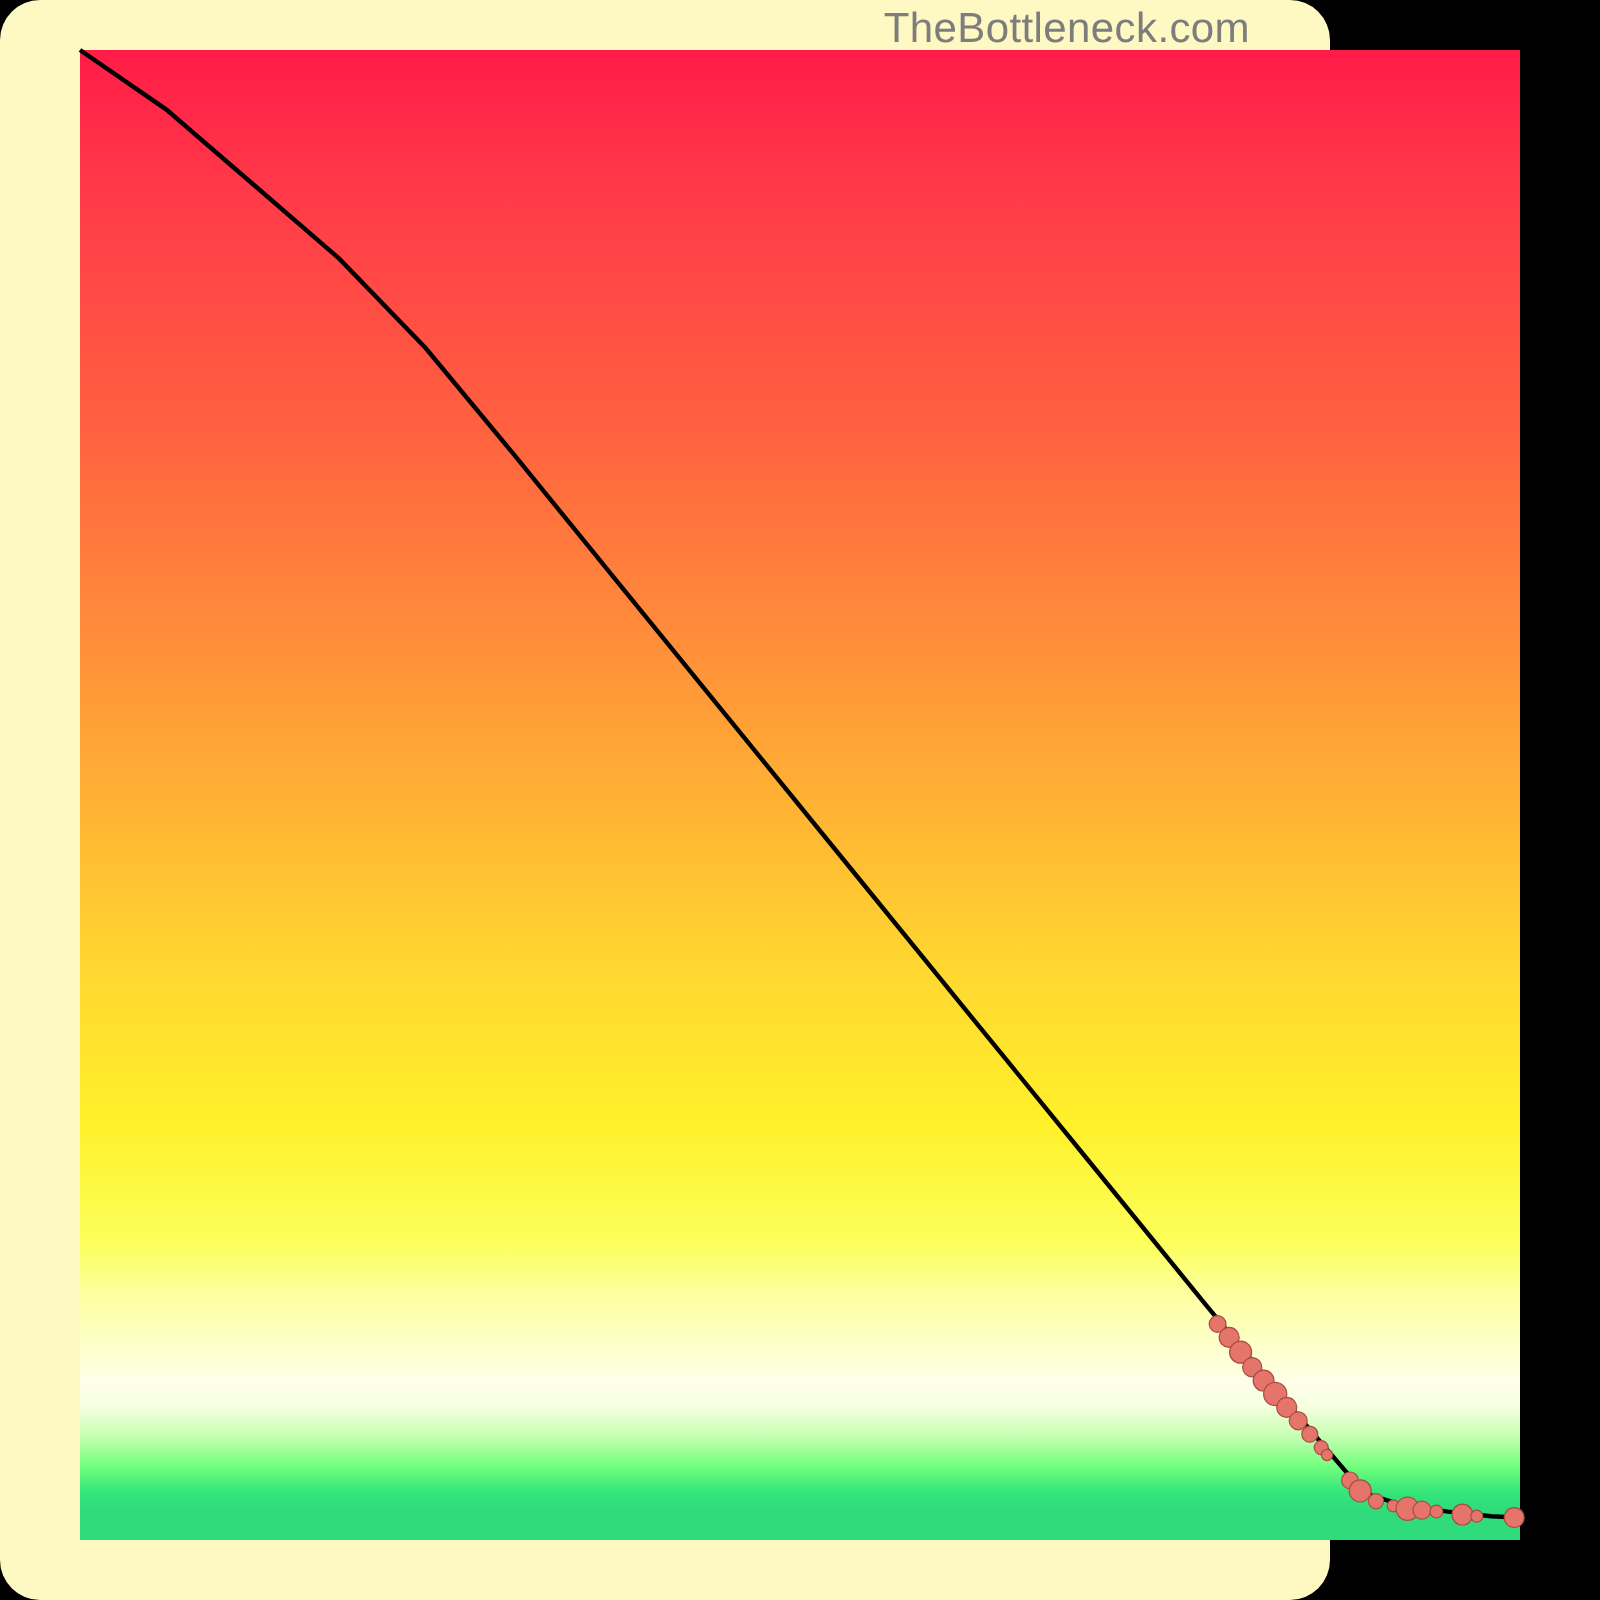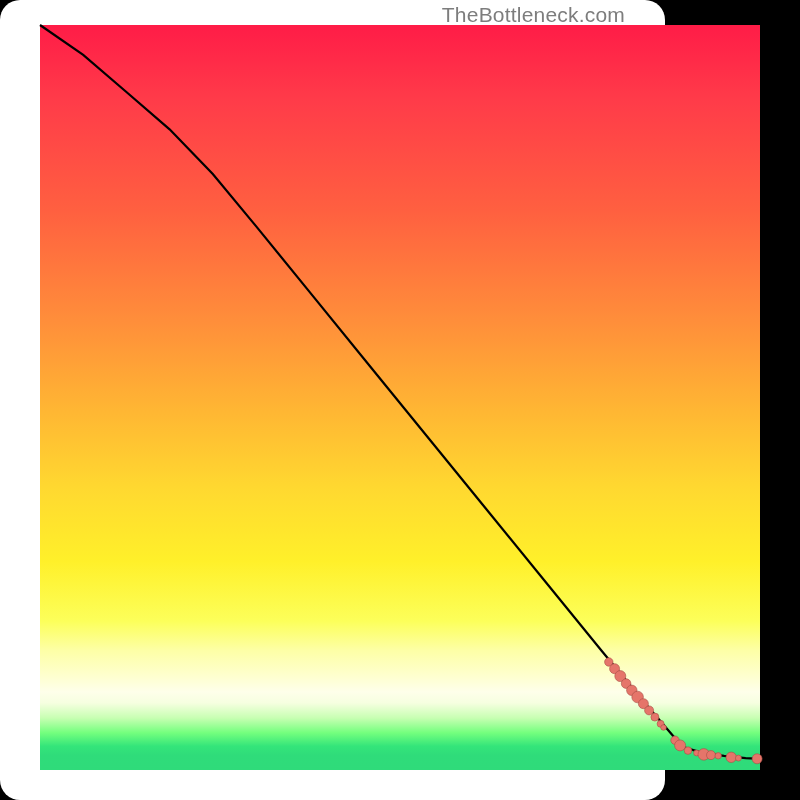--- a/index.html
+++ b/index.html
@@ -8,21 +8,21 @@
     width: 800px;
     height: 800px;
     background: #000;
     overflow: hidden;
     font-family: Arial, Helvetica, sans-serif;
   }
   .frame {
     position: relative;
     width: 665px;
     height: 800px;
-    background: #ffffff;
+    background: #fef9c3;
     border-radius: 20px;
   }
   .plot {
     position: absolute;
     left: 40px;
     top: 25px;
     width: 720px;
     height: 745px;
     
     background:

